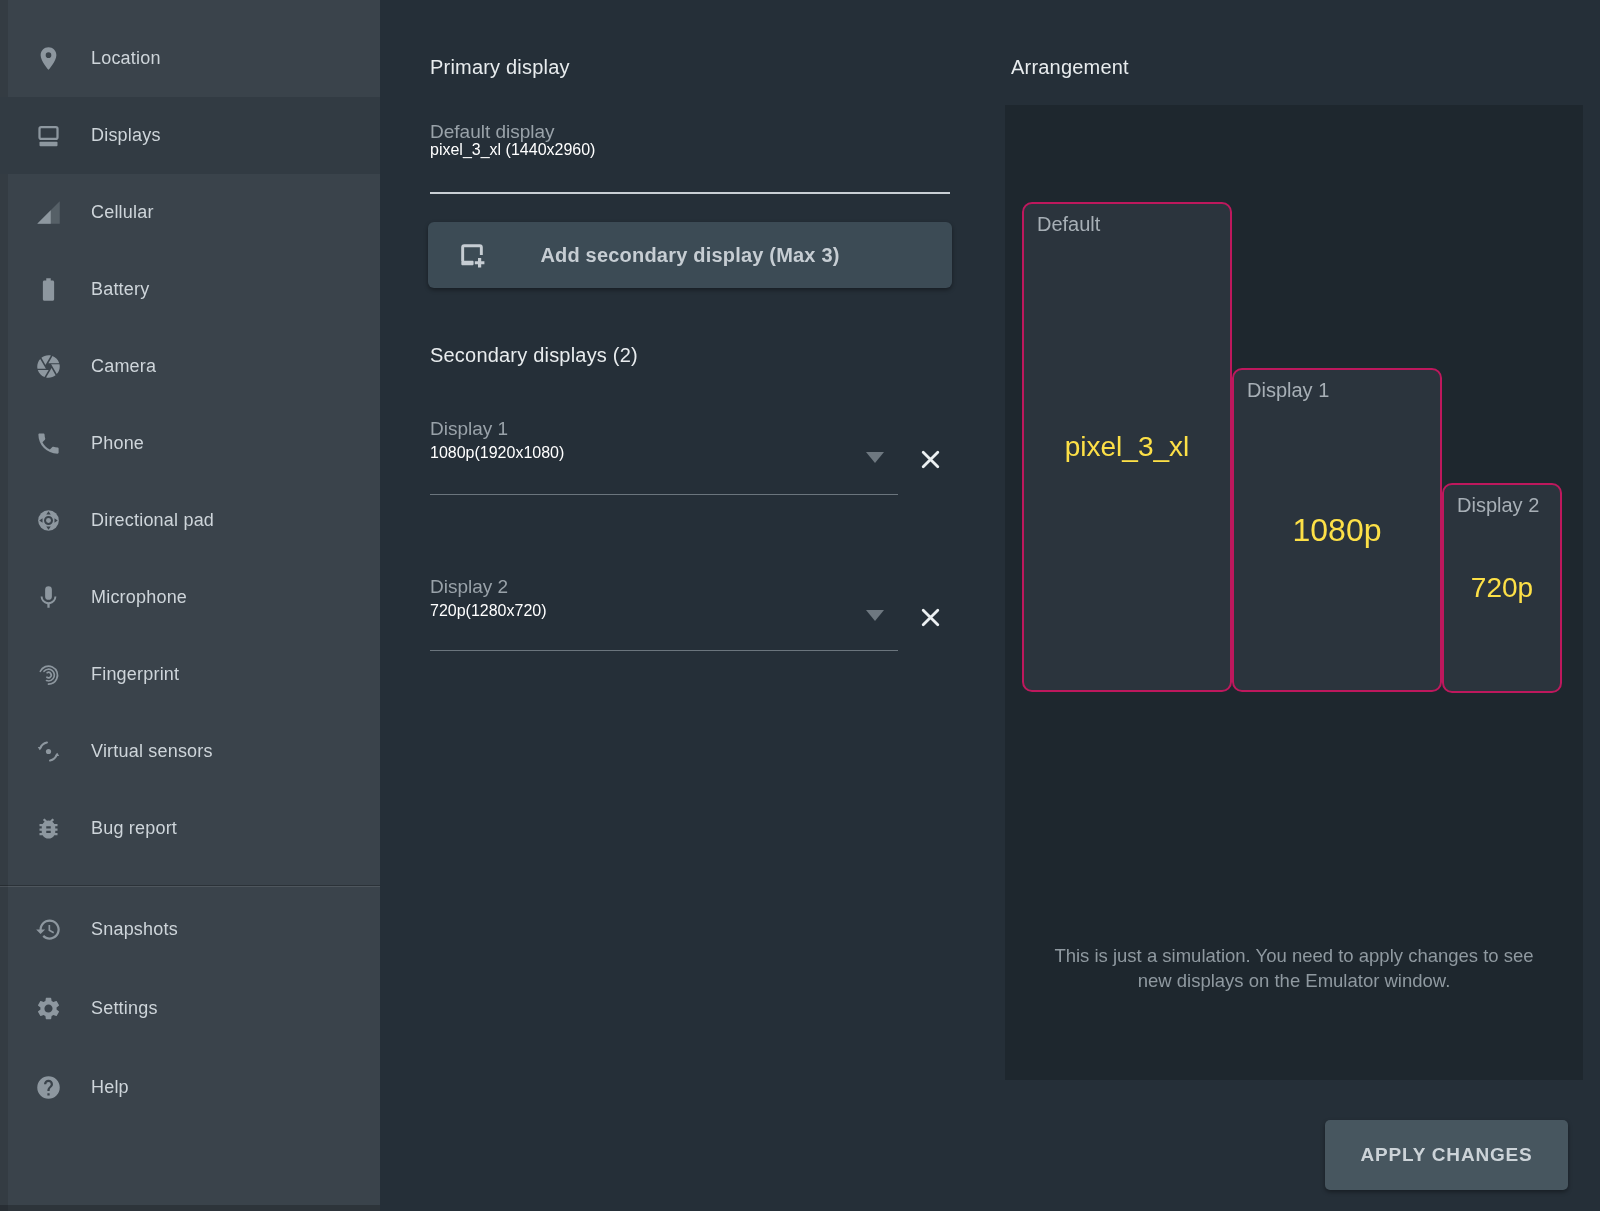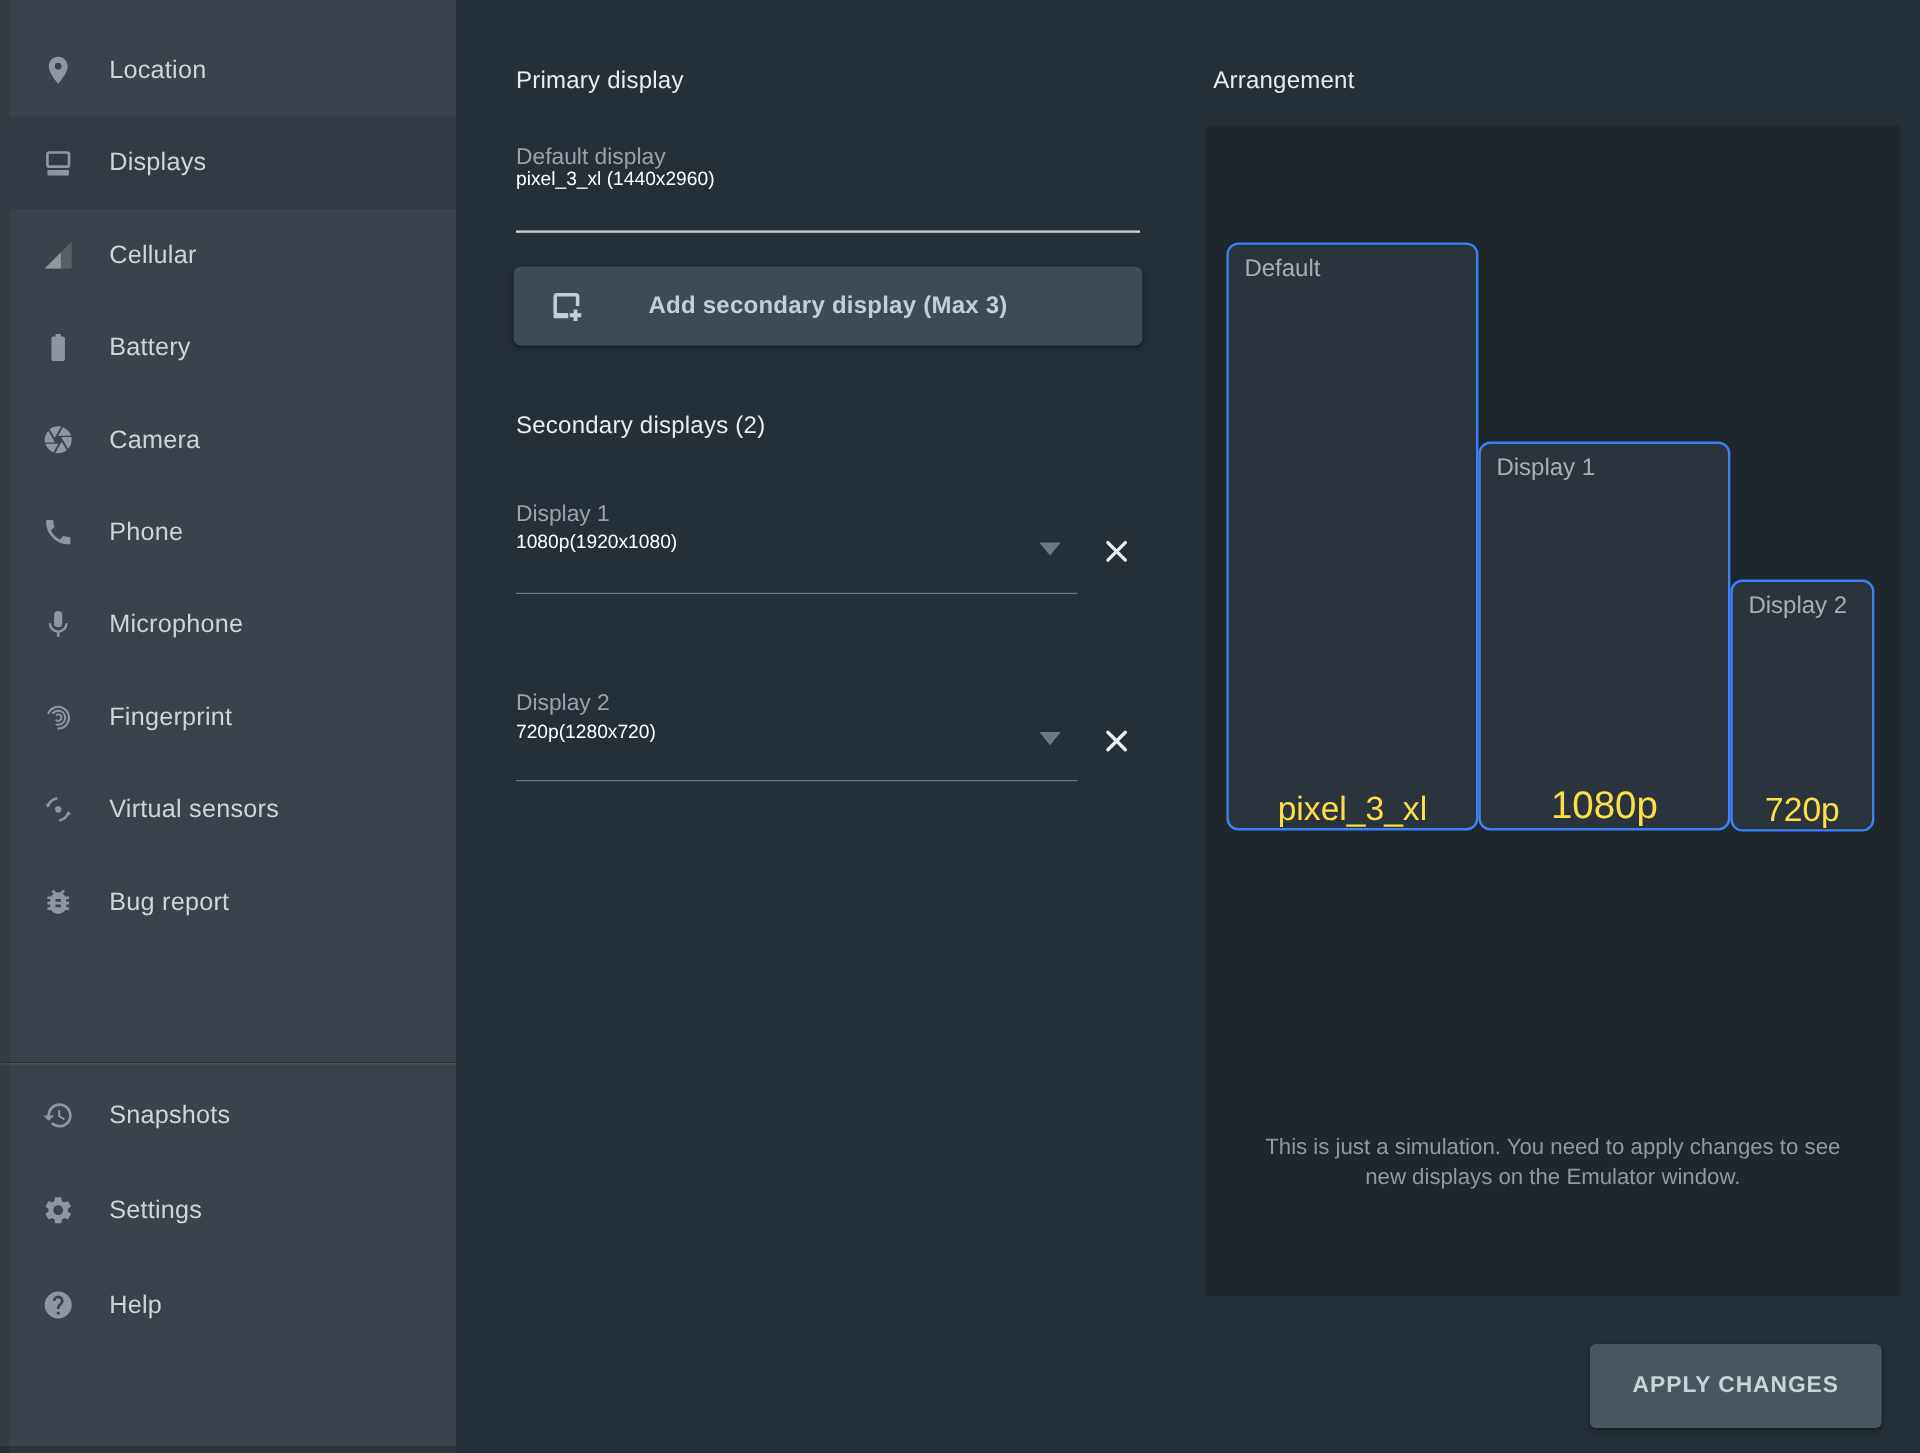--- a/index.html
+++ b/index.html
@@ -23,21 +23,21 @@
     position:absolute;top:886px;left:0;right:0;height:1px;
     background:rgba(255,255,255,.10);box-shadow:0 -1px 0 rgba(0,0,0,.25);
   }
   .side-item{
     display:flex;align-items:center;height:77px;padding-left:35px;cursor:pointer;
   }
   #sidebar-bottom .side-item{height:79px;}
   .side-item.selected{background:#323b43;}
   .side-icon{width:27px;height:27px;flex:0 0 27px;color:#8d979f;display:inline-flex;}
   .side-icon svg{width:100%;height:100%;}
-  .side-label{margin-left:29px;font-size:21px;color:#ced5da;letter-spacing:.2px;}
+  .side-label{margin-left:29px;font-size:18px;color:#ced5da;letter-spacing:.2px;}
   
   .heading{
     position:absolute;margin:0;font-size:20px;font-weight:500;color:#e8ecee;letter-spacing:.2px;
   }
   .field-label{position:absolute;font-size:19px;color:#99a2a9;margin-top:16px;}
   .field-value{position:absolute;font-size:16px;color:#ffffff;}
   .underline{position:absolute;}
   .underline.bright{height:2px;background:#c9cfd4;}
   .underline.dim{height:1px;background:#6b757d;}
   .add-btn{
@@ -61,22 +61,22 @@
     position:absolute;width:32px;height:32px;background:none;border:none;padding:0;cursor:pointer;
     color:#ecf0f2;display:flex;align-items:center;justify-content:center;
   }
   .x-btn svg{width:25px;height:25px;}
   
   .arr-panel{
     position:absolute;left:1005px;top:105px;width:578px;height:975px;
     background:#1e272e;
   }
   .arr-box{
-    position:absolute;background:#2b343d;border:2px solid #3b82f6;border-radius:10px;
-    display:flex;align-items:flex-end;justify-content:center;cursor:pointer;
+    position:absolute;background:#2b343d;border:2px solid #be185d;border-radius:10px;
+    display:flex;align-items:center;justify-content:center;cursor:pointer;
   }
   .arr-box .box-label{
     position:absolute;top:9px;left:13px;font-size:20px;color:#a7afb6;
   }
   .arr-box .box-text{color:#fde047;}
   .arr-note{
     position:absolute;left:39px;width:500px;top:838px;margin:0;
     text-align:center;color:#8f99a0;font-size:18.5px;line-height:1.36;
   }
   .apply-btn{
@@ -135,20 +135,30 @@
           </span>
           <span class="side-label">Camera</span>
         </div>
         <div class="side-item">
           <span class="side-icon">
             <svg viewBox="0 0 24 24" fill="currentColor">
               <path d="M6.62 10.79c1.44 2.83 3.76 5.14 6.59 6.59l2.2-2.2c.27-.27.67-.36 1.02-.24 1.12.37 2.33.57 3.57.57.55 0 1 .45 1 1V20c0 .55-.45 1-1 1-9.39 0-17-7.61-17-17 0-.55.45-1 1-1h3.5c.55 0 1 .45 1 1 0 1.25.2 2.45.57 3.57.11.35.03.74-.25 1.02l-2.2 2.2z"></path>
             </svg>
           </span>
           <span class="side-label">Phone</span>
+        </div>
+        <div class="side-item">
+          <span class="side-icon">
+            <svg viewBox="0 0 24 24" fill="currentColor">
+              <circle cx="12" cy="12" r="9.2"></circle>
+              <circle cx="12" cy="12" r="3.1" fill="none" stroke="#3a434b" stroke-width="1.8"></circle>
+              <path fill="#3a434b" d="M12 3.8l2 2.9h-4zM12 20.2l-2-2.9h4zM3.8 12l2.9-2v4zM20.2 12l-2.9 2v-4z"></path>
+            </svg>
+          </span>
+          <span class="side-label">Directional pad</span>
         </div>
         <div class="side-item">
           <span class="side-icon">
             <svg viewBox="0 0 24 24" fill="currentColor">
               <path d="M12 14a3 3 0 0 0 3-3V5a3 3 0 0 0-6 0v6a3 3 0 0 0 3 3zm5.3-3a5.3 5.3 0 0 1-10.6 0H5a7 7 0 0 0 6 6.92V21h2v-3.08A7 7 0 0 0 19 11h-1.7z"></path>
             </svg>
           </span>
           <span class="side-label">Microphone</span>
         </div>
         <div class="side-item">

